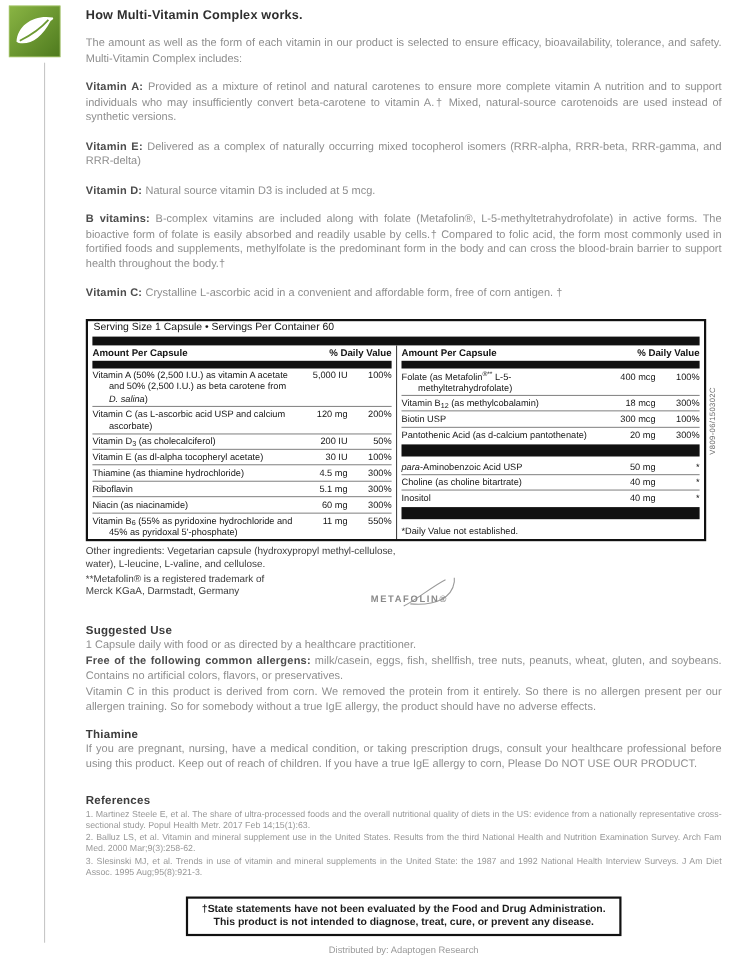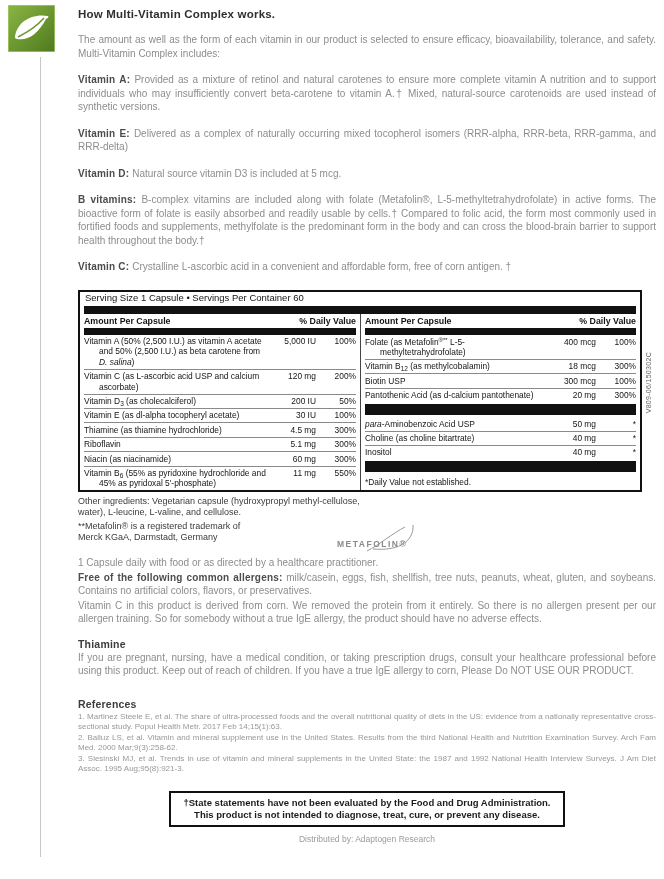--- a/index.html
+++ b/index.html
@@ -197,20 +197,21 @@
       <div>Merck KGaA, Darmstadt, Germany</div>
     </div>
     <div class="metafolin">
       <svg width="110" height="30" viewBox="0 0 110 30">
         <path d="M40 26 C52 20, 66 8, 78 2 M46 24 C70 26, 84 18, 86 4 M86 4 L86 0" fill="none" stroke="#9a9a9a" stroke-width="1"></path>
       </svg>
       <span class="mf-word">METAFOLIN®</span>
     </div>
   </div>
 
+  <div class="sec-h">Suggested Use</div>
   <p class="body tight">1 Capsule daily with food or as directed by a healthcare practitioner.</p>
   <p class="body tight"><span class="blabel">Free of the following common allergens:</span><span> milk/casein, eggs, fish, shellfish, tree nuts, peanuts, wheat, gluten, and soybeans. Contains no artificial colors, flavors, or preservatives.</span></p>
   <p class="body tight">Vitamin C in this product is derived from corn. We removed the protein from it entirely. So there is no allergen present per our allergen training. So for somebody without a true IgE allergy, the product should have no adverse effects.</p>
 
   <div class="sec-h">Thiamine</div>
   <p class="body tight">If you are pregnant, nursing, have a medical condition, or taking prescription drugs, consult your healthcare professional before using this product. Keep out of reach of children.  If you have a true IgE allergy to corn, Please Do NOT USE OUR PRODUCT.</p>
 
   <div class="sec-h" style="margin-top:20px;">References</div>
   <div id="refs-list" class="refs">
       <div class="ref-item">1. Martinez Steele E, et al. The share of ultra-processed foods and the overall nutritional quality of diets in the US: evidence from a nationally representative cross-sectional study. Popul Health Metr. 2017 Feb 14;15(1):63.</div>

